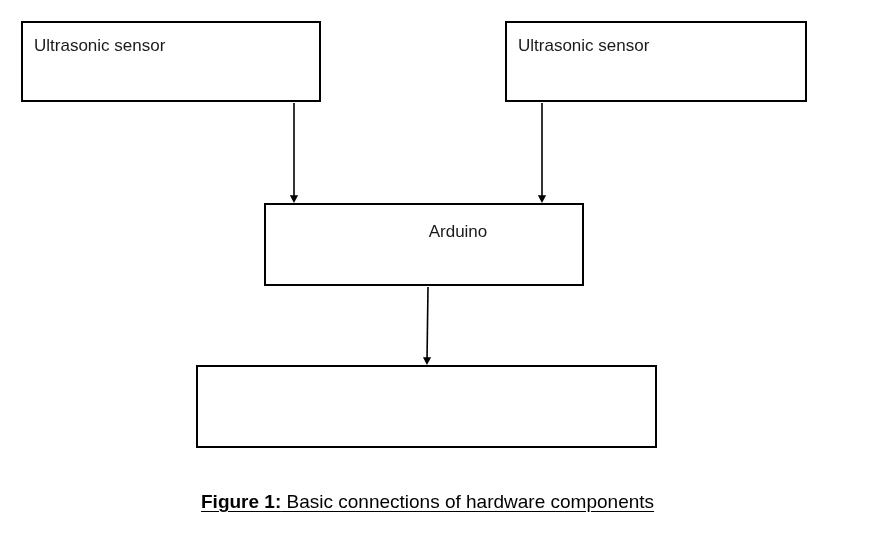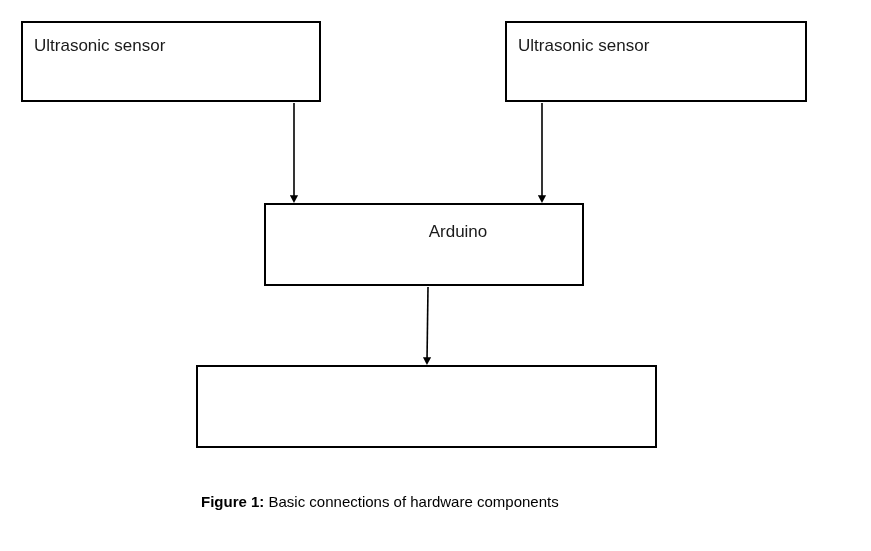--- a/index.html
+++ b/index.html
@@ -58,23 +58,24 @@
     width: 871px;
     height: 551px;
     pointer-events: none;
   }
 
   
   #figure-caption {
     position: absolute;
     left: 201px;
     top: 492px;
-    font-size: 15px;
+    font-size: 19px;
     line-height: 20px;
     white-space: nowrap;
+    text-decoration: underline;
     text-underline-offset: 3px;
     color: #000000;
   }
   #figure-caption .caption-label {
     font-weight: bold;
   }
 </style>
 </head>
 <body>
 

